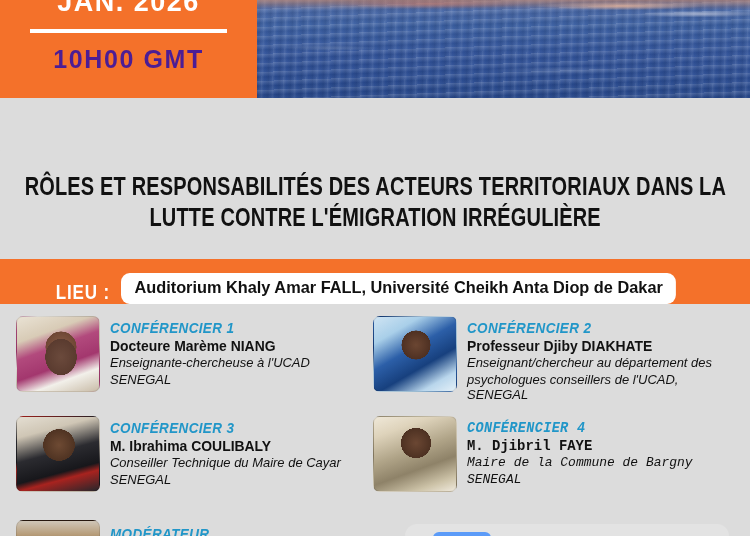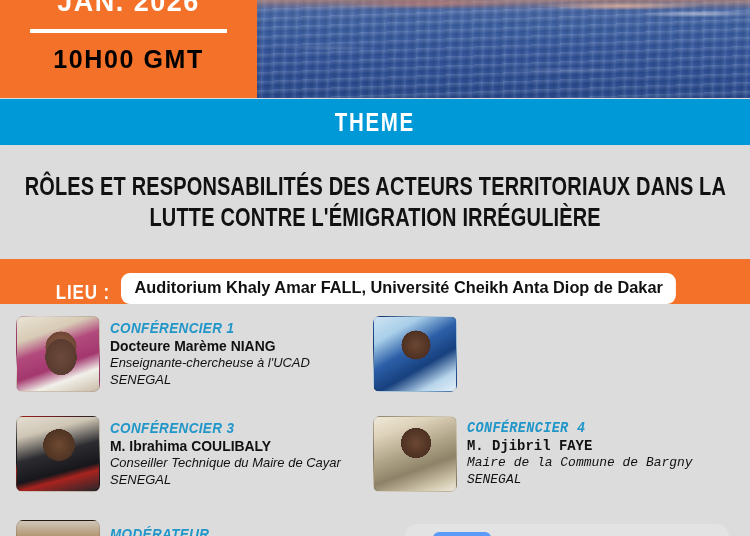--- a/index.html
+++ b/index.html
@@ -37,21 +37,21 @@
     position: absolute; left: 0; top: 0; width: 257px; height: 98px;
     background: #F4712A;
     display: flex; flex-direction: column; align-items: center; justify-content: flex-start;
   }
   .date-text {
     color: #fff; font-weight: 700; font-size: 27px; letter-spacing: 1.5px;
     margin-top: -13px; white-space: nowrap;
   }
   .date-rule { width: 197px; height: 4px; background: #fff; margin-top: 11px; }
   .time-text {
-    color: #000000; font-weight: 700; font-size: 25px; letter-spacing: 1.6px;
+    color: #4c1d95; font-weight: 700; font-size: 25px; letter-spacing: 1.6px;
     margin-top: 12px; white-space: nowrap;
   }
 
   
   .theme-bar {
     position: absolute; left: 0; top: 99px; width: 750px; height: 46px;
     background: #0099D8; display: flex; align-items: center; justify-content: center;
   }
   .theme-bar-label {
     color: #fff; font-weight: 700; font-size: 25px; letter-spacing: 2px;
@@ -154,23 +154,20 @@
 
   <div class="header">
     <div class="sea"></div>
     <div class="date-block">
       <div class="date-text">JAN. 2026</div>
       <div class="date-rule"></div>
       <div class="time-text">10H00 GMT</div>
     </div>
   </div>
 
-  <div class="theme-bar">
-    <span class="theme-bar-label">THEME</span>
-  </div>
 
   <div class="theme-area">
     <div class="theme-line">RÔLES ET RESPONSABILITÉS DES ACTEURS TERRITORIAUX DANS LA</div>
     <div class="theme-line">LUTTE CONTRE L'ÉMIGRATION IRRÉGULIÈRE</div>
   </div>
 
   <div class="lieu-bar">
     <span class="lieu-label">LIEU :</span>
     <span class="lieu-pill">Auditorium Khaly Amar FALL, Université Cheikh Anta Diop de Dakar</span>
   </div>
@@ -182,20 +179,26 @@
       <div class="sp-text">
         <div class="sp-role">CONFÉRENCIER 1</div>
         <div class="sp-name">Docteure Marème NIANG</div>
         <div class="sp-aff">Enseignante-chercheuse à l'UCAD</div>
         <div class="sp-aff">SENEGAL</div>
       </div>
     </div>
 
     <div class="sp" style="left:373px; top:6px; width:372px;">
       <div class="sp-photo ph2"></div>
+      <div class="sp-text">
+        <div class="sp-role">CONFÉRENCIER 2</div>
+        <div class="sp-name">Professeur Djiby DIAKHATE</div>
+        <div class="sp-aff">Enseignant/chercheur au département des</div>
+        <div class="sp-aff">psychologues conseillers de l'UCAD, SENEGAL</div>
+      </div>
     </div>
 
     <div class="sp" style="left:16px; top:106px; width:345px;">
       <div class="sp-photo ph3"></div>
       <div class="sp-text">
         <div class="sp-role">CONFÉRENCIER 3</div>
         <div class="sp-name">M. Ibrahima COULIBALY</div>
         <div class="sp-aff">Conseiller Technique du Maire de Cayar</div>
         <div class="sp-aff">SENEGAL</div>
       </div>

